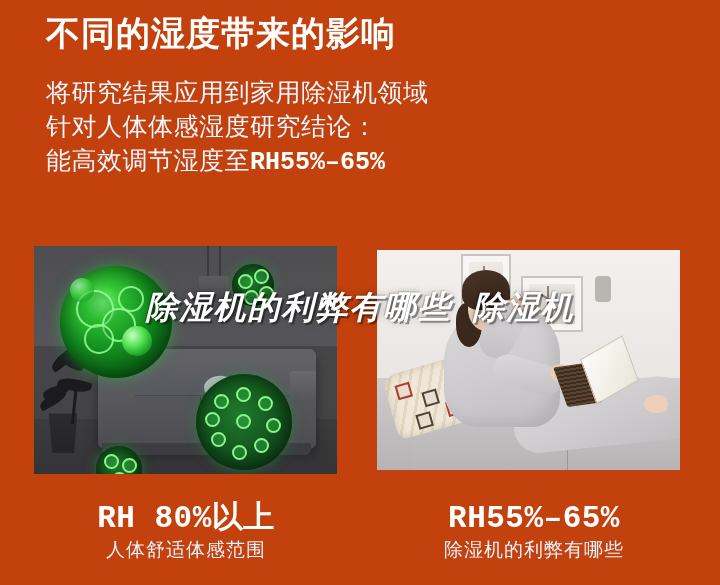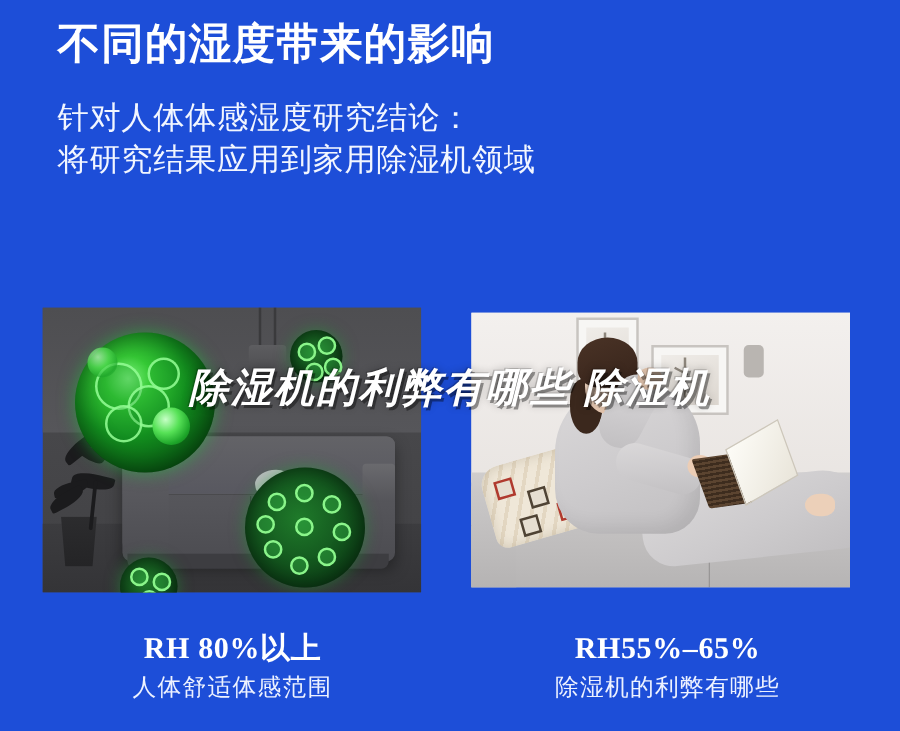--- a/index.html
+++ b/index.html
@@ -5,23 +5,23 @@
 <style>
   html, body {
     margin: 0;
     padding: 0;
     background: #ffffff;
   }
   #poster {
     position: relative;
     width: 720px;
     height: 585px;
-    background: #1d4ed8;
+    background: #c2410c;
     overflow: hidden;
-    font-family: Liberation Serif, serif;
+    font-family: Liberation Mono, monospace;
     -webkit-font-smoothing: antialiased;
   }
 
   
   .headline {
     position: absolute;
     left: 46px;
     top: 14px;
     font-size: 34px;
     line-height: 44px;
@@ -374,21 +374,21 @@
   
   .caption {
     position: absolute;
     top: 504px;
     width: 320px;
     text-align: center;
   }
   .caption-left  { left: 26px; }
   .caption-right { left: 374px; }
   .caption .cap-title {
-    font-size: 24px;
+    font-size: 31px;
     line-height: 30px;
     font-weight: 700;
     color: #FFFFFF;
     letter-spacing: 0.5px;
     white-space: nowrap;
   }
   .caption .cap-sub {
     margin-top: 4px;
     font-size: 19px;
     line-height: 26px;
@@ -399,22 +399,23 @@
   }
 </style>
 </head>
 <body>
 
 <div id="poster">
 
   <div class="headline">不同的湿度带来的影响</div>
 
   <div class="body-block">
+    <div class="body-line">将研究结果应用到家用除湿机领域</div>
     <div class="body-line">针对人体体感湿度研究结论：</div>
-    <div class="body-line">将研究结果应用到家用除湿机领域</div>
+    <div class="body-line"><span>能高效调节湿度至</span><span class="strong">RH55%–65%</span></div>
   </div>
 
   <div class="panel panel-left">
     <div class="room-dark">
       <div class="wall-dark"></div>
       <div class="lamp-cord"></div>
       <div class="lamp-cord2"></div>
       <div class="lamp-shade"></div>
       <div class="floor-dark"></div>
 

